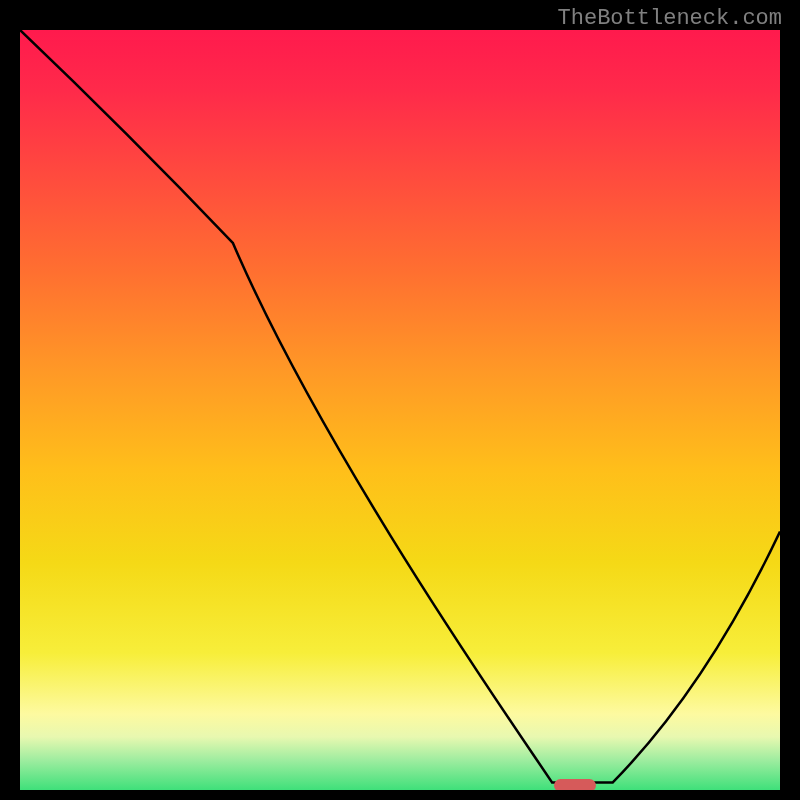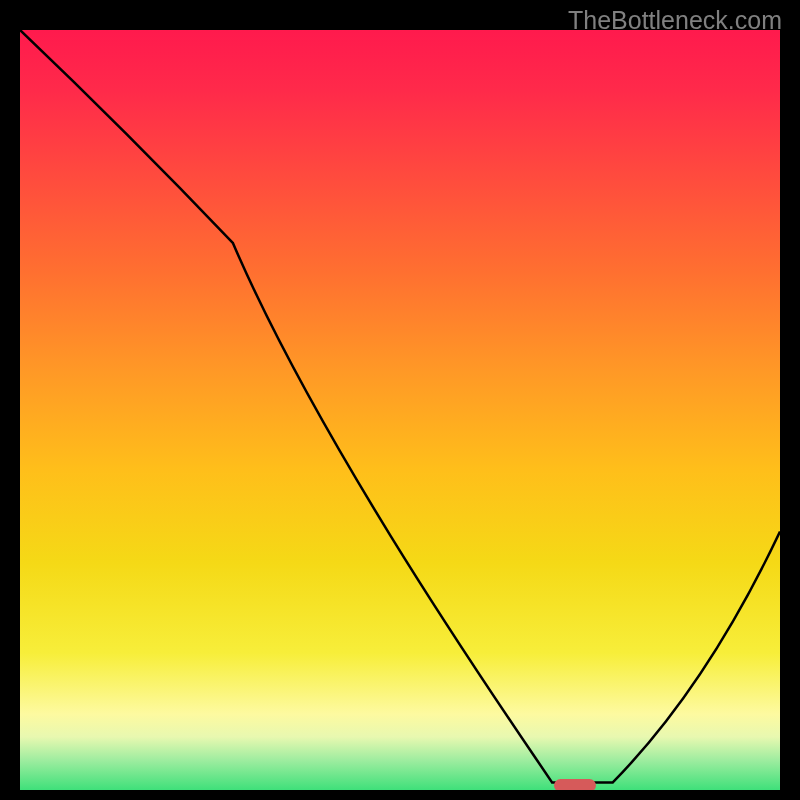--- a/index.html
+++ b/index.html
@@ -9,23 +9,24 @@
     height: 800px;
     background: #000;
     position: relative;
     font-family: Arial, sans-serif;
   }
   .watermark {
     position: absolute;
     top: 6px;
     right: 18px;
     color: #808080;
-    font-size: 25px;
+    font-size: 22px;
     font-weight: 400;
     z-index: 10;
+    font-family: Liberation Mono, monospace;
   }
   .plot {
     position: absolute;
     top: 30px;
     left: 20px;
     width: 760px;
     height: 760px;
     background: linear-gradient(to bottom,
       #ff1a4d 0%,
       #ff2a4a 8%,

